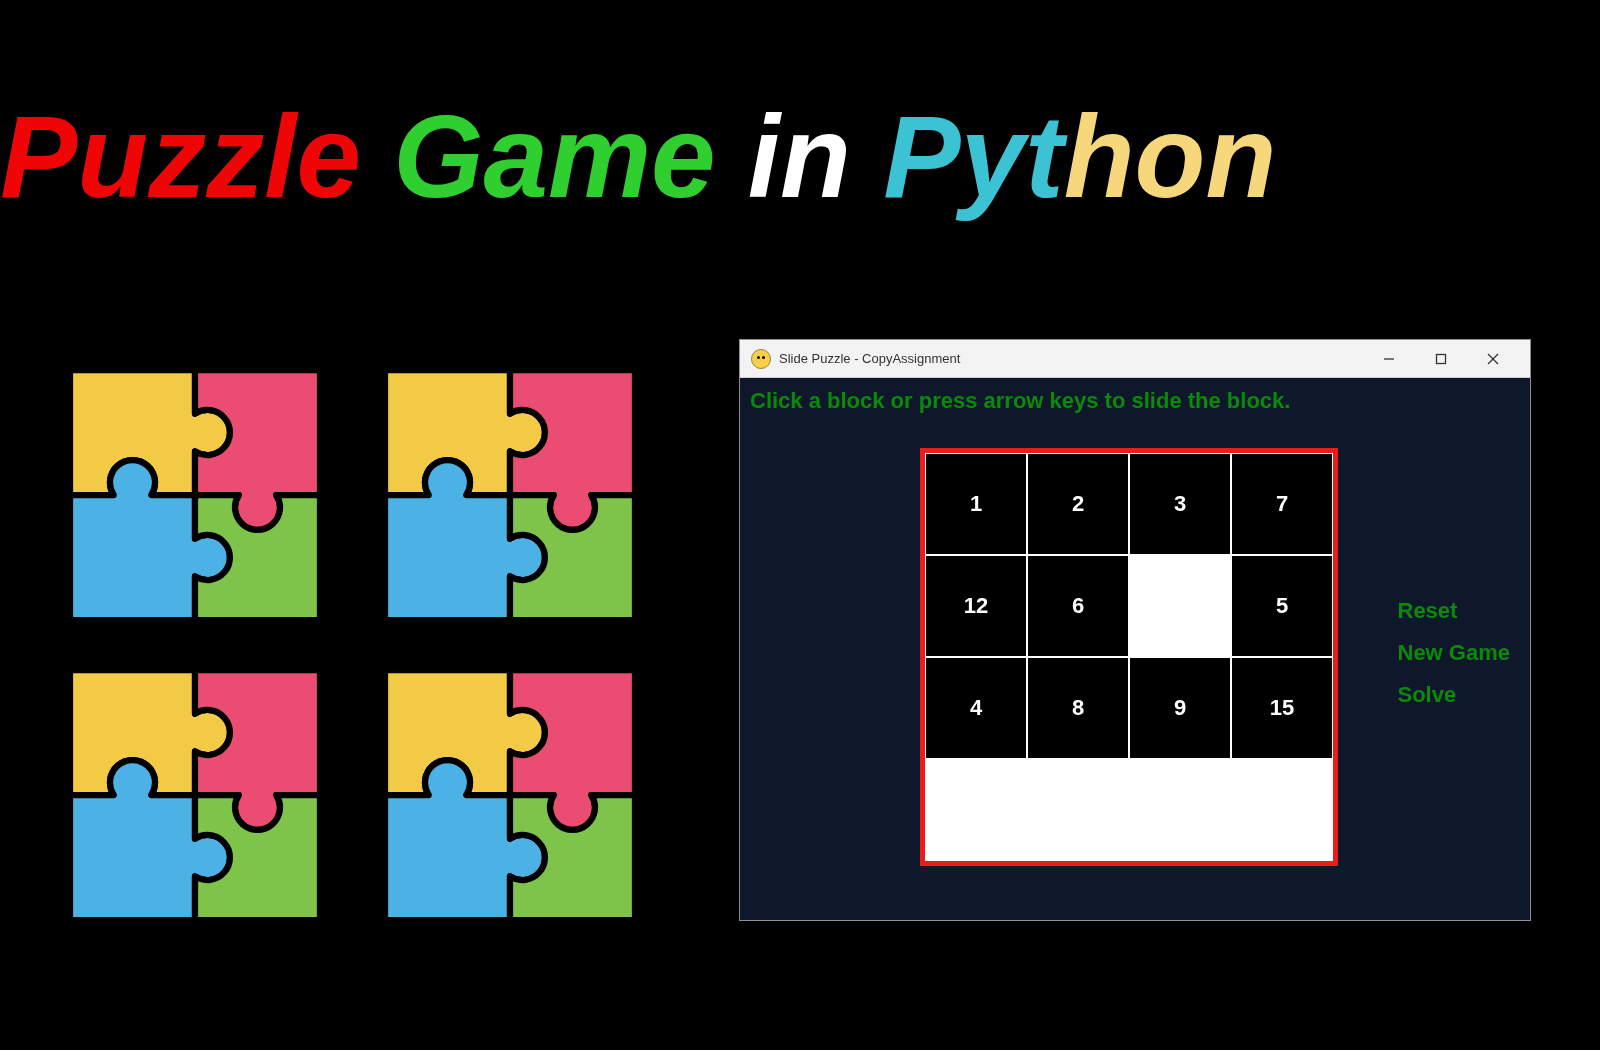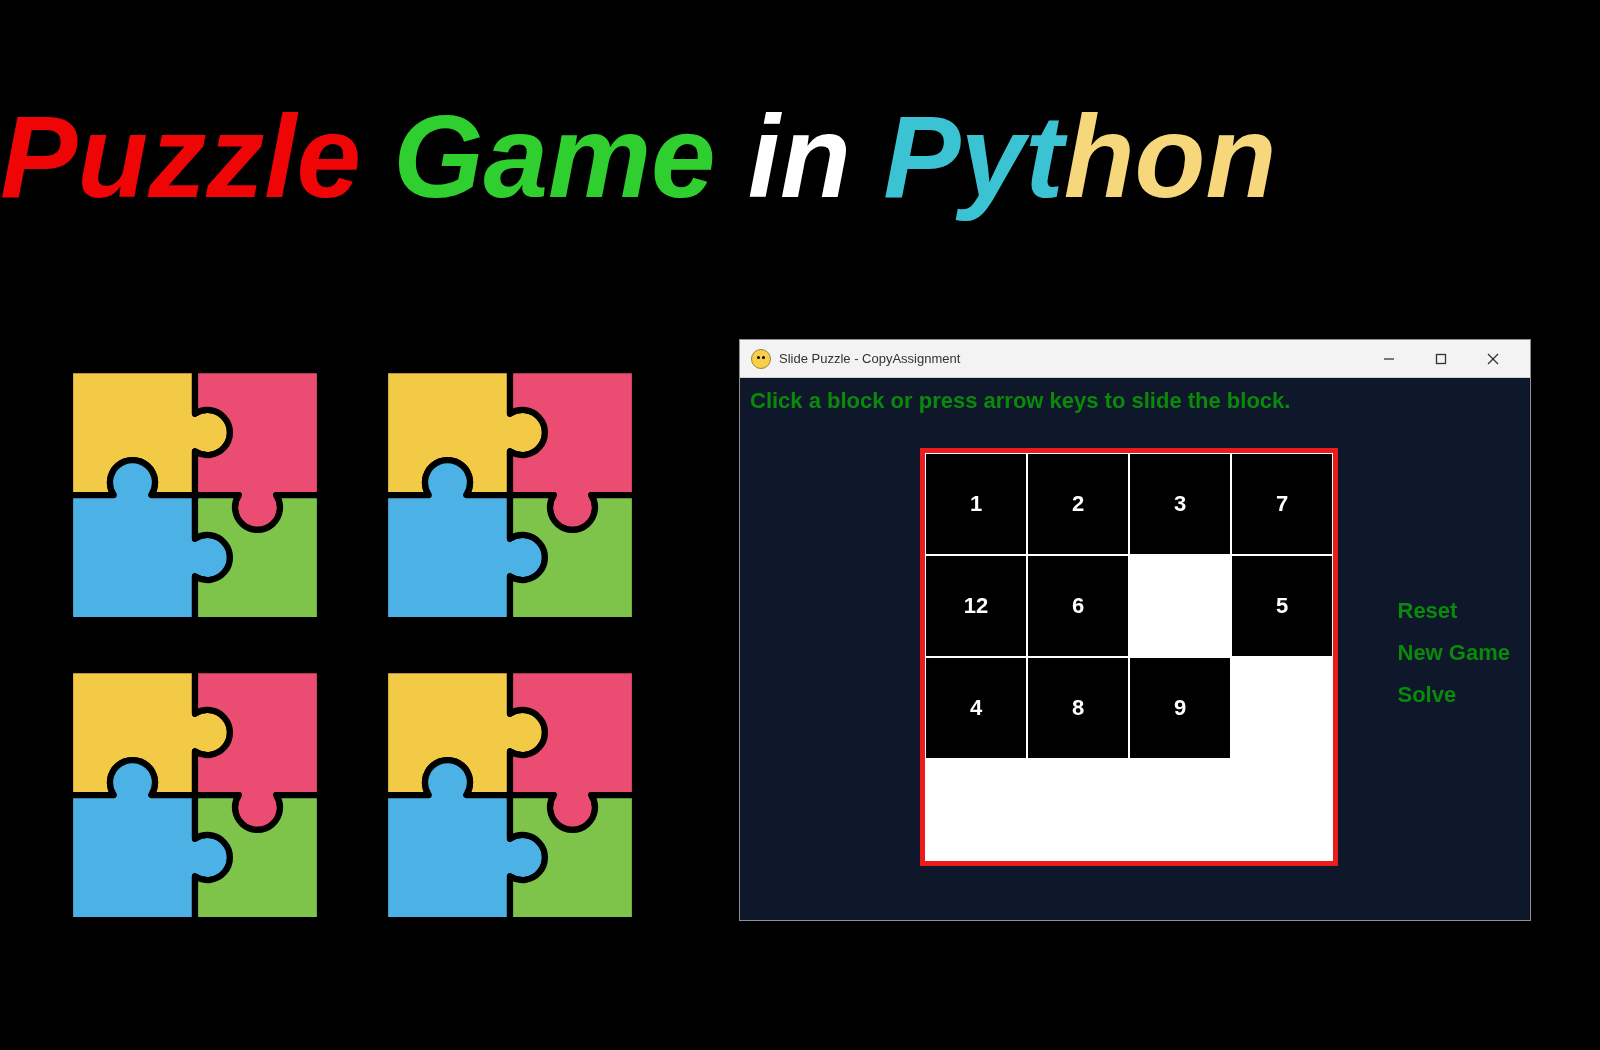--- a/index.html
+++ b/index.html
@@ -252,20 +252,21 @@
             <div class="tile">2</div>
             <div class="tile">3</div>
             <div class="tile">7</div>
             <div class="tile">12</div>
             <div class="tile">6</div>
             <div class="tile empty"></div>
             <div class="tile">5</div>
             <div class="tile">4</div>
             <div class="tile">8</div>
             <div class="tile">9</div>
+            <div class="tile">15</div>
           </div>
       </div>
     </div>
 
     <div class="side-menu">
       <div>Reset</div>
       <div>New Game</div>
       <div>Solve</div>
     </div>
   </div>

